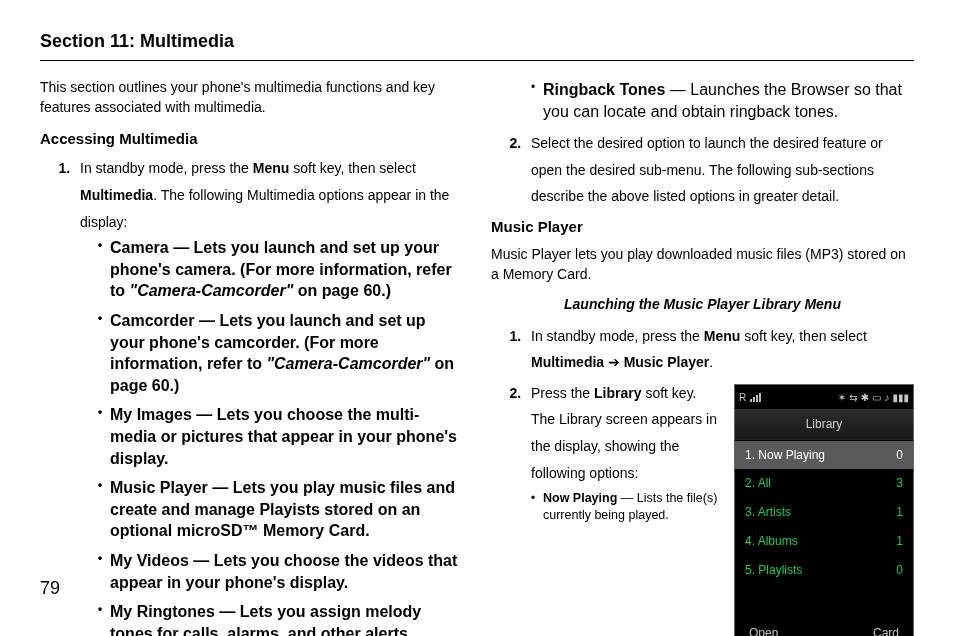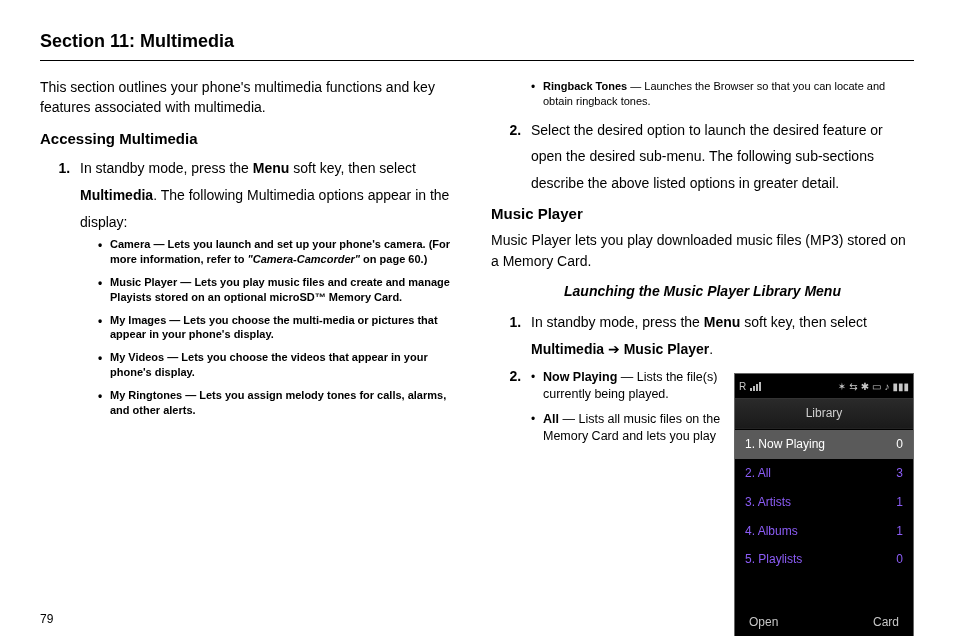--- a/index.html
+++ b/index.html
@@ -54,21 +54,21 @@
   }
   ol.steps > li .body {
     font-weight: normal;
     line-height: 1.9;
   }
   ul.bullets {
     list-style: none;
     margin: 2px 0 2px 18px;
     padding: 0;
     font-family: "Helvetica Neue", Arial, sans-serif;
-    font-size: 11px;
+    font-size: 16px;
     line-height: 1.35;
   }
   ul.bullets > li {
     position: relative;
     padding-left: 12px;
     margin-bottom: 8px;
   }
   ul.bullets > li::before {
     content: "•";
     position: absolute;
@@ -81,22 +81,22 @@
   .label-h3 {
     font-weight: bold;
     font-style: italic;
     font-size: 14px;
     margin: 10px 0 8px 0;
     text-align: center;
   }
   .page-num {
     position: absolute;
     left: 40px;
-    bottom: 8px;
-    font-size: 12px;
+    bottom: 35px;
+    font-size: 18px;
   }
 
   
   .phone-wrap {
     float: right;
     margin: 4px 0 0 10px;
   }
   .phone-screen {
     width: 178px;
     background: #000;
@@ -127,21 +127,21 @@
     border-bottom: 1px solid #222;
   }
   .menu {
     padding: 1px 0;
   }
   .menu-row {
     display: flex;
     justify-content: space-between;
     padding: 3px 10px;
     font-size: 12px;
-    color: #8b5cf6;
+    color: #22c55e;
   }
   .menu-row.sel {
     background: #5a5a5a;
     color: #ffffff;
   }
   .softkeys {
     display: flex;
     justify-content: space-between;
     padding: 6px 14px 8px 14px;
     font-size: 12px;
@@ -189,22 +189,23 @@
       <div class="h2">Accessing Multimedia</div>
 
       <ol class="steps">
         <li>
           <span class="body">
             <span>In standby mode, press the </span><span class="b">Menu</span><span> soft key, then select </span><span class="b">Multimedia</span><span>. The following Multimedia options appear in the display:</span>
           </span>
 
           <ul class="bullets">
             <li><span class="b">Camera</span><span> — Lets you launch and set up your phone's camera. (For more information, refer to </span><span class="i">"Camera-Camcorder"</span><span>  on page 60.)</span></li>
+            <li><span class="b">Camcorder</span><span> — Lets you launch and set up your phone's camcorder. (For more information, refer to </span><span class="i">"Camera-Camcorder"</span><span>  on page 60.)</span></li>
+            <li><span class="b">My Images</span><span> — Lets you choose the multi-media or pictures that appear in your phone's display.</span></li>
             <li><span class="b">Music Player</span><span> — Lets you play music files and create and manage Playists stored on an optional microSD™ Memory Card.</span></li>
-            <li><span class="b">My Images</span><span> — Lets you choose the multi-media or pictures that appear in your phone's display.</span></li>
             <li><span class="b">My Videos</span><span> — Lets you choose the videos that appear in your phone's display.</span></li>
             <li><span class="b">My Ringtones</span><span> — Lets you assign melody tones for calls, alarms, and other alerts.</span></li>
           </ul>
         </li>
       </ol>
     </div>
 
     <div class="col">
 
       <ul class="bullets" style="margin-left:40px;">
@@ -273,24 +274,26 @@
                       <span>0</span>
                     </div>
                 </div>
                 <div class="softkeys">
                   <span>Open</span>
                   <span>Card</span>
                 </div>
               </div>
             </div>
 
+            <div class="step2-text">
+              <span>Press the </span><span class="b">Library</span><span> soft key. The Library screen appears in the display, showing the following options:</span>
+            </div>
 
             <ul class="small-bullets">
               <li><span class="b">Now Playing</span><span> — Lists the file(s) currently being played.</span></li>
-              <li><span class="b">All</span><span> — Lists all music files on the Memory Card and lets you play</span></li>
             </ul>
           </div>
         </li>
       </ol>
 
     </div>
   </div>
 
   <div class="page-num">79</div>
 </div>

